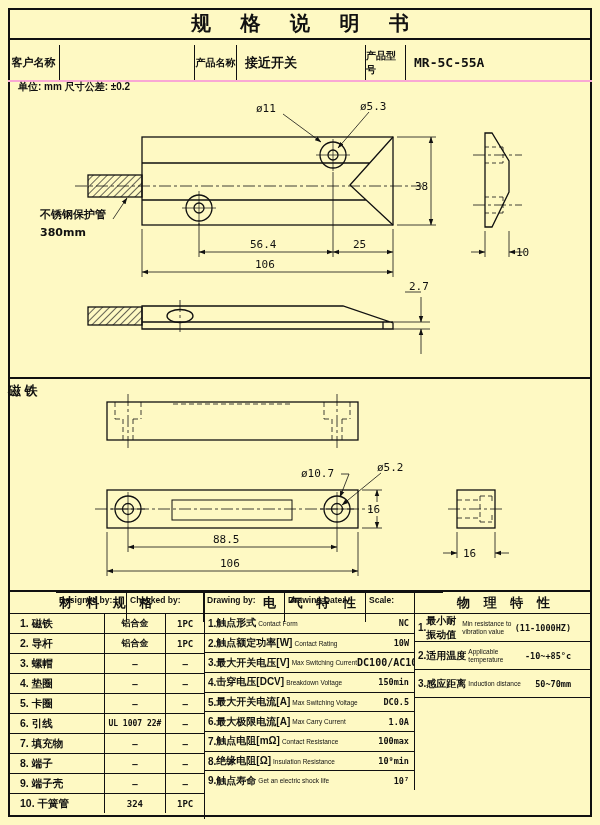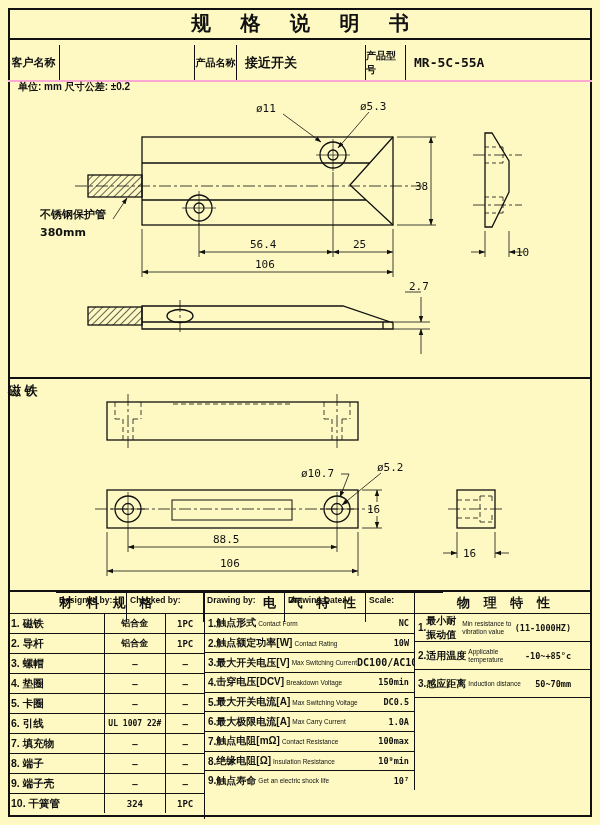--- a/index.html
+++ b/index.html
@@ -24,21 +24,21 @@
   .tablewrap{left:8px;top:590px;width:584px;height:227px;border-top:2px solid #111;font-weight:bold;}
   .sec{position:absolute;box-sizing:border-box;}
   .sec-h{box-sizing:border-box;height:22px;border-bottom:1.5px solid #111;display:flex;align-items:center;
          justify-content:center;font-size:13px;font-weight:bold;letter-spacing:5px;text-indent:5px;}
   .mat{left:0;top:0;width:197px;height:227px;border-right:1.5px solid #111;}
   .mat-cols{display:flex;height:15px;border-bottom:1px solid #111;font-size:9px;}
   .mat-cols span{box-sizing:border-box;display:flex;align-items:center;justify-content:center;border-right:1px solid #111;}
   .mat-cols span:last-child{border-right:none;}
   .mrow{display:flex;height:19px;border-bottom:1px solid #111;font-size:10.5px;}
   .mrow:last-child{border-bottom:none;}
-  .mrow .c1{box-sizing:border-box;width:97px;border-right:1px solid #111;display:flex;align-items:center;padding-left:3px;}
+  .mrow .c1{box-sizing:border-box;width:97px;border-right:1px solid #111;display:flex;align-items:center;padding-left:12px;}
   .mrow .c2{box-sizing:border-box;width:62px;border-right:1px solid #111;display:flex;align-items:center;justify-content:center;
             font-family:"DejaVu Sans Mono",monospace;font-size:9px;}
   .mrow .c3{box-sizing:border-box;width:38px;display:flex;align-items:center;justify-content:center;
             font-family:"DejaVu Sans Mono",monospace;font-size:9px;}
   .elec{left:197px;top:0;width:210px;height:198px;border-right:1.5px solid #111;}
   .erows{display:flex;flex-direction:column;height:176px;}
   .erow{flex:1;box-sizing:border-box;border-bottom:1px solid #111;display:flex;align-items:center;
         font-size:10px;padding:0 3px;white-space:nowrap;overflow:hidden;}
   .erow:last-child{border-bottom:none;}
   .erow .en{font-size:6.5px;font-weight:normal;margin-left:2px;}

